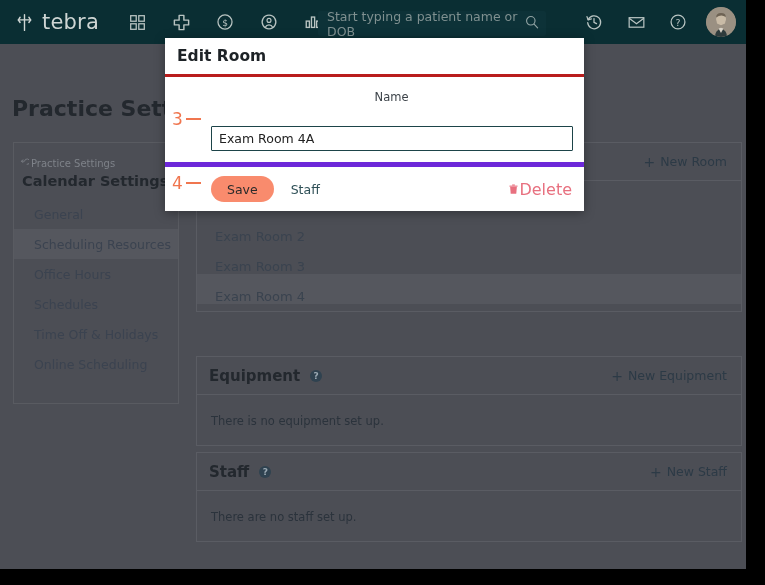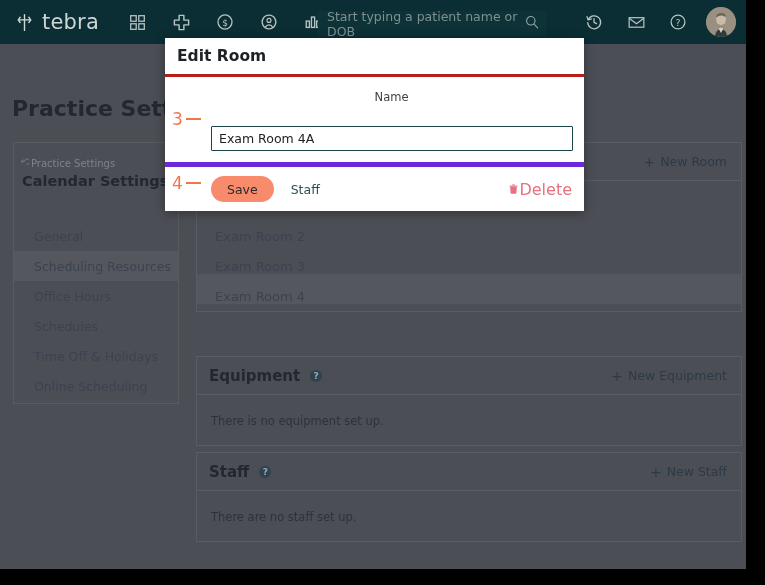--- a/index.html
+++ b/index.html
@@ -81,21 +81,21 @@
     position: absolute; left: 20px; top: 158px;
     font-size: 10px; color: #7e8289;
     display: flex; align-items: center; gap: 2px;
     font-family: "DejaVu Sans", sans-serif;
   }
   #section-title {
     position: absolute; left: 22px; top: 173px;
     font-size: 14.5px; font-weight: bold; color: #23282e;
     font-family: "DejaVu Sans", sans-serif;
   }
-  #navlist { position: absolute; left: 14px; top: 221px; width: 164px; }
+  #navlist { position: absolute; left: 14px; top: 199px; width: 164px; }
   .navitem {
     height: 30px; display: flex; align-items: center;
     padding-left: 20px;
     font-size: 12.5px; color: #3b4350;
     font-family: "DejaVu Sans", sans-serif;
   }
   .navitem.active { background: #55575e; }
 
   
   .card {

